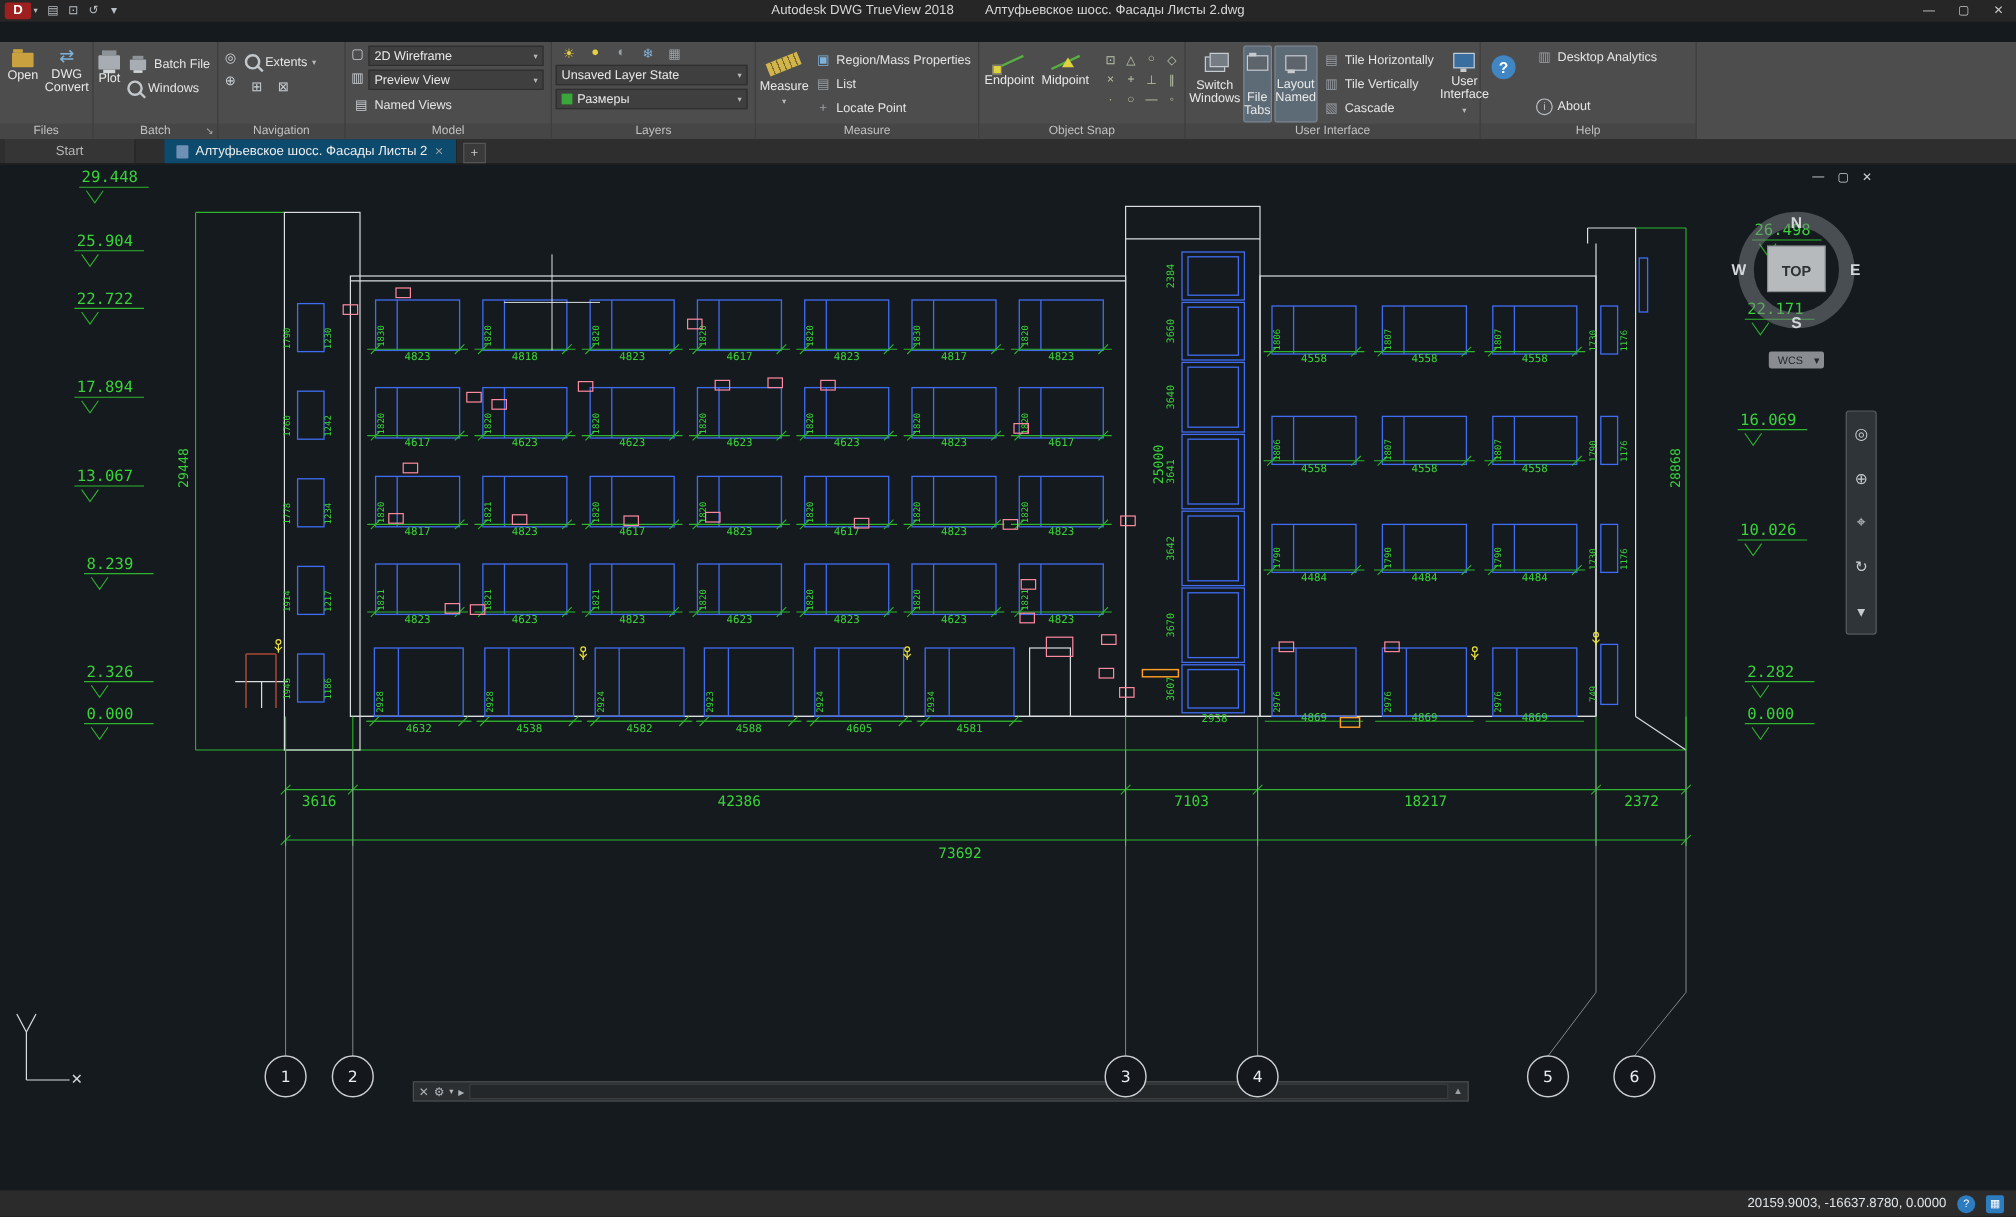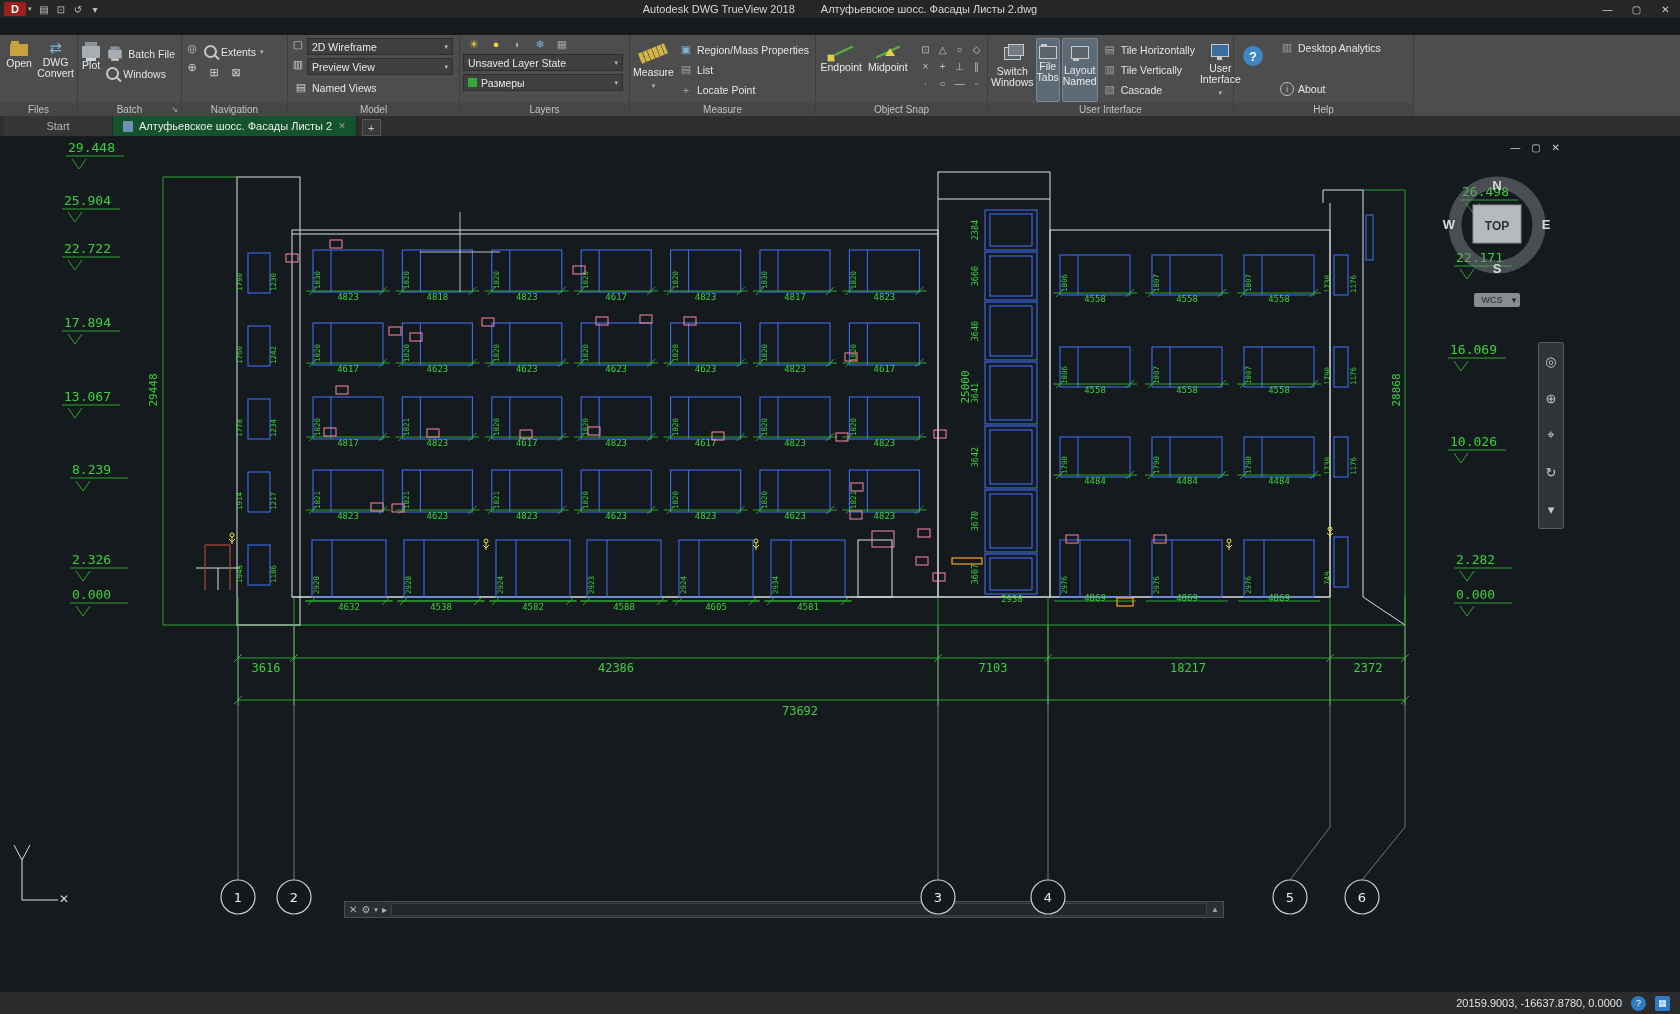--- a/index.html
+++ b/index.html
@@ -74,21 +74,21 @@
   .gsq{width:9px;height:9px;background:#3aa73a;display:inline-block;flex:none;}
   .p-files{width:78px}.p-output{width:104px}.p-nav{width:106px}.p-view{width:172px}.p-layers{width:170px}
   .p-measure{width:186px}.p-osnap{width:172px}.p-ui{width:246px}.p-help{width:180px}
   .p-fill{flex:1;border-right:none;}
 
   
   .filetabs{position:absolute;top:116px;left:0;width:1680px;height:21px;background:#2e2e2e;display:flex;
     align-items:flex-end;z-index:8;border-bottom:1px solid #1c1c1c;box-sizing:border-box;}
   .ftab{height:20px;display:flex;align-items:center;padding:0 10px;font-size:11px;color:#b5b5b5;
     background:#353535;border-right:1px solid #242424;gap:6px;white-space:nowrap;}
-  .ftab.active{background:#14532d;color:#ececec;}
+  .ftab.active{background:#0c4a6e;color:#ececec;margin-left:24px;}
   .ftab .doc-ic{width:10px;height:11px;background:#6f90b5;border-radius:1px;}
   .ftab .x{color:#9a9a9a;font-size:9px;}
   .ftab-plus{width:17px;height:15px;background:#3a3a3a;color:#ccc;margin-left:5px;display:flex;align-items:center;
     justify-content:center;font-size:11px;border:1px solid #555;}
 
   
   #canvas{position:absolute;top:137px;left:0;width:1680px;height:855px;background:#151a1e;overflow:hidden;}
   #cad-svg{position:absolute;left:0;top:0;z-index:2;pointer-events:none;}
   .canvas-controls{position:absolute;right:120px;top:5px;display:flex;gap:11px;color:#cdd2d6;font-size:10px;z-index:3;}
   .navbar{position:absolute;left:1538px;top:205px;width:24px;height:185px;background:rgba(70,74,78,.55);
@@ -324,21 +324,21 @@
     </div>
 
     <div class="panel p-ui">
       <div class="prow">
         <div class="bigbtn">
           <span class="winsw"></span>
           <span style="margin-top:4px">Switch Windows</span>
         </div>
         <div class="bigbtn hl">
           <span class="ftabs-ic"></span>
-          <span style="margin-top:0">File Tabs</span>
+          <span style="margin-top:15px">File Tabs</span>
         </div>
         <div class="bigbtn hl">
           <span class="ltabs-ic"></span>
           <span style="margin-top:4px">Layout Named</span>
         </div>
         <div class="pcol" style="margin-top:2px">
           <div class="smallbtn">
             <span class="mini c-gray">▤</span>
             <span>Tile Horizontally</span>
           </div>

